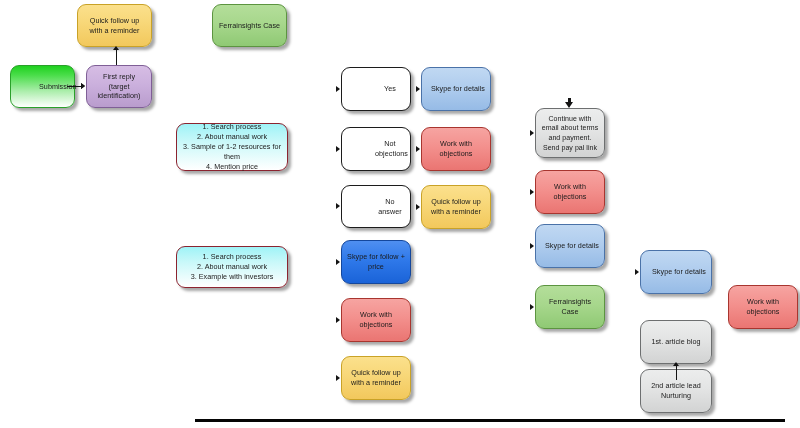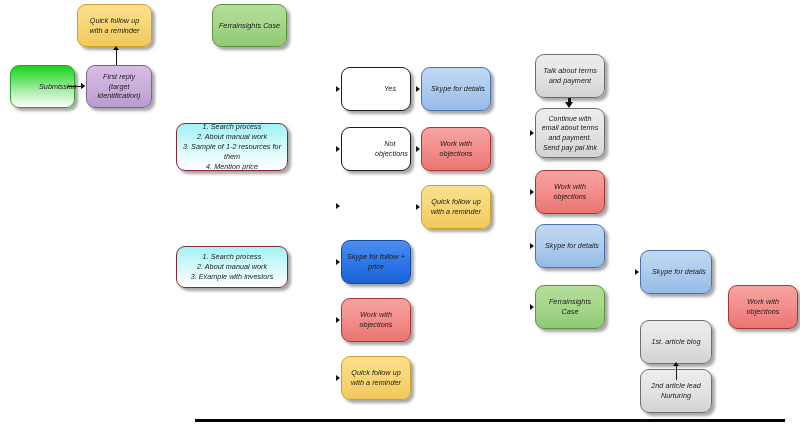--- a/index.html
+++ b/index.html
@@ -7,21 +7,20 @@
     padding: 0;
     background: #ffffff;
   }
   #canvas {
     position: relative;
     width: 800px;
     height: 428px;
     background: #ffffff;
     overflow: hidden;
     font-family: "Liberation Sans", sans-serif;
-    font-style: italic;
   }
   .node {
     position: absolute;
     box-sizing: border-box;
     border-radius: 9px;
     display: flex;
     align-items: center;
     justify-content: center;
     text-align: center;
     font-size: 7.2px;
@@ -154,20 +153,23 @@
   </div>
 
   <div class="node sk-white" style="left:341px; top:67px; width:70px; height:44px;">
     <span class="lbl">Yes</span>
   </div>
 
   <div class="node sk-white" style="left:341px; top:127px; width:70px; height:44px;">
     <span class="lbl">Not objections</span>
   </div>
 
+  <div class="node sk-white" style="left:341px; top:185px; width:70px; height:43px;">
+    <span class="lbl">No answer</span>
+  </div>
 
   <div class="node sk-blue" style="left:341px; top:240px; width:70px; height:44px;">
     <span class="lbl">Skype for follow + price</span>
   </div>
 
   <div class="node sk-red" style="left:341px; top:298px; width:70px; height:44px;">
     <span class="lbl">Work with objections</span>
   </div>
 
   <div class="node sk-yellow" style="left:341px; top:356px; width:70px; height:44px;">
@@ -179,23 +181,20 @@
   </div>
 
   <div class="node sk-red" style="left:421px; top:127px; width:70px; height:44px;">
     <span class="lbl">Work with objections</span>
   </div>
 
   <div class="node sk-yellow" style="left:421px; top:185px; width:70px; height:44px;">
     <span class="lbl">Quick follow up with a reminder</span>
   </div>
 
-  <div class="node sk-gray" style="left:535px; top:54px; width:70px; height:44px;">
-    <span class="lbl">Talk about terms and payment</span>
-  </div>
 
   <div class="node sk-gray" style="left:535px; top:108px; width:70px; height:50px; font-size:7px;">
     <span class="lbl">Continue with email about terms and payment. Send pay pal link</span>
   </div>
 
   <div class="node sk-red" style="left:535px; top:170px; width:70px; height:44px;">
     <span class="lbl">Work with objections</span>
   </div>
 
   <div class="node sk-lightblue" style="left:535px; top:224px; width:70px; height:44px;">

